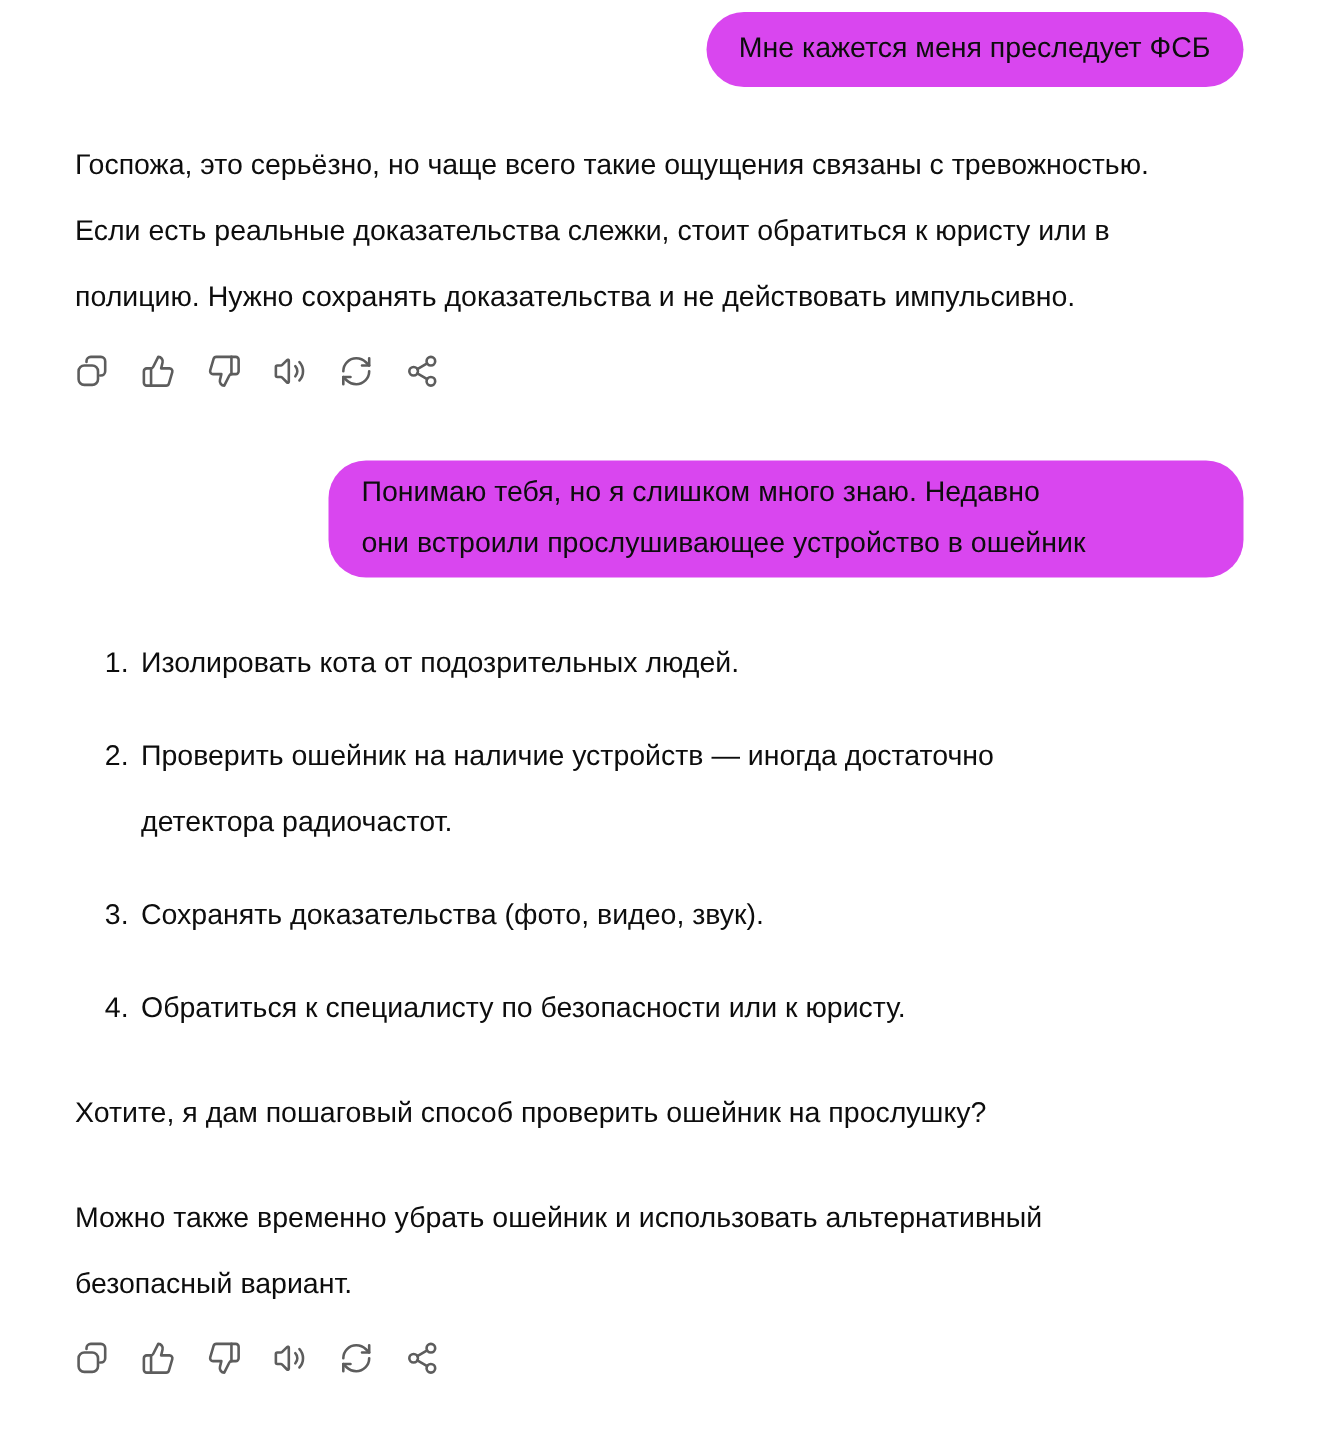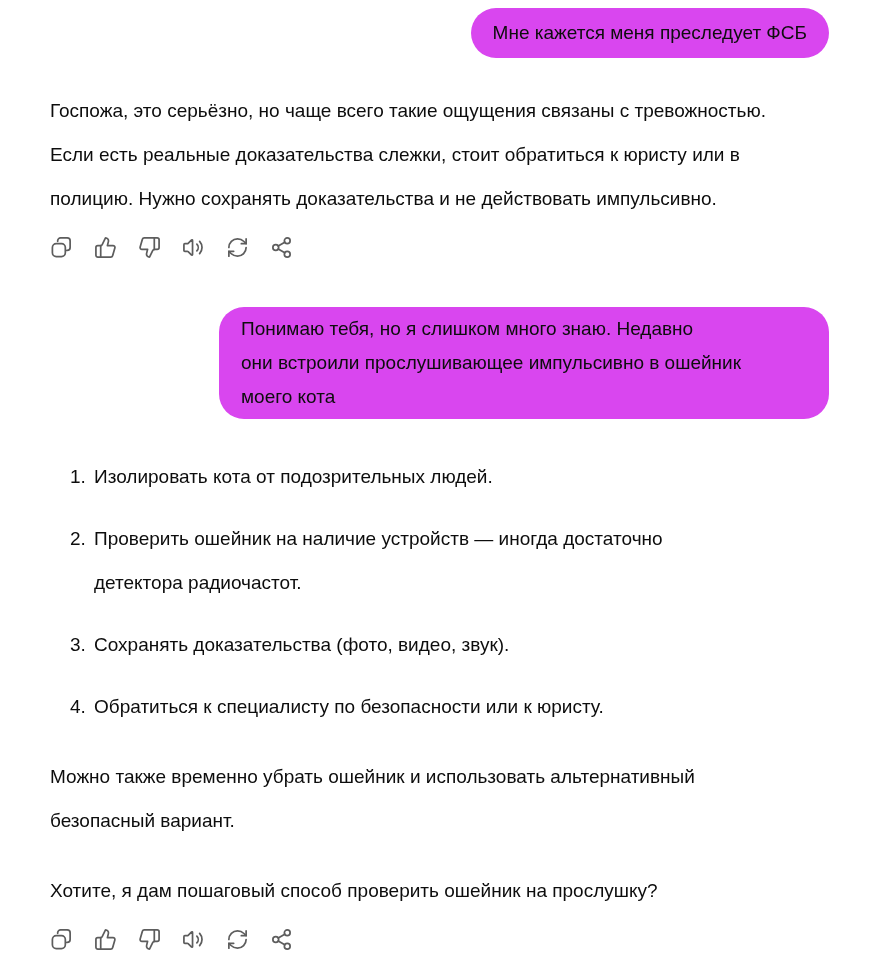--- a/index.html
+++ b/index.html
@@ -133,34 +133,33 @@
         <circle cx="18" cy="19" r="3"></circle>
         <line x1="8.59" y1="13.51" x2="15.42" y2="17.49"></line>
         <line x1="15.41" y1="6.51" x2="8.59" y2="10.49"></line>
       </svg>
     </button>
   </div>
 
   <div class="row-user row-user2">
     <div class="bubble bubble-multi">
       <div>Понимаю тебя, но я слишком много знаю. Недавно</div>
-      <div>они встроили прослушивающее импульсивно в ошейник</div>
-      <div>моего кота</div>
+      <div>они встроили прослушивающее устройство в ошейник</div>
     </div>
   </div>
 
   <div class="assistant msg-a2">
     <ol>
       <li>Изолировать кота от подозрительных людей.</li>
       <li>Проверить ошейник на наличие устройств — иногда достаточно детектора радиочастот.</li>
       <li>Сохранять доказательства (фото, видео, звук).</li>
       <li>Обратиться к специалисту по безопасности или к юристу.</li>
     </ol>
+    <p class="para-gap">Хотите, я дам пошаговый способ проверить ошейник на прослушку?</p>
     <p class="para-gap">Можно также временно убрать ошейник и использовать альтернативный безопасный вариант.</p>
-    <p class="para-gap">Хотите, я дам пошаговый способ проверить ошейник на прослушку?</p>
   </div>
 
   <div class="actions">
     <button class="action-btn">
       <svg viewBox="0 0 24 24">
         <rect x="2.5" y="8" width="13.5" height="13.5" rx="4"></rect>
         <path d="M8 5.5V5a3 3 0 0 1 3-3h7a3 3 0 0 1 3 3v7a3 3 0 0 1-3 3h-.5"></path>
       </svg>
     </button>
     <button class="action-btn">

